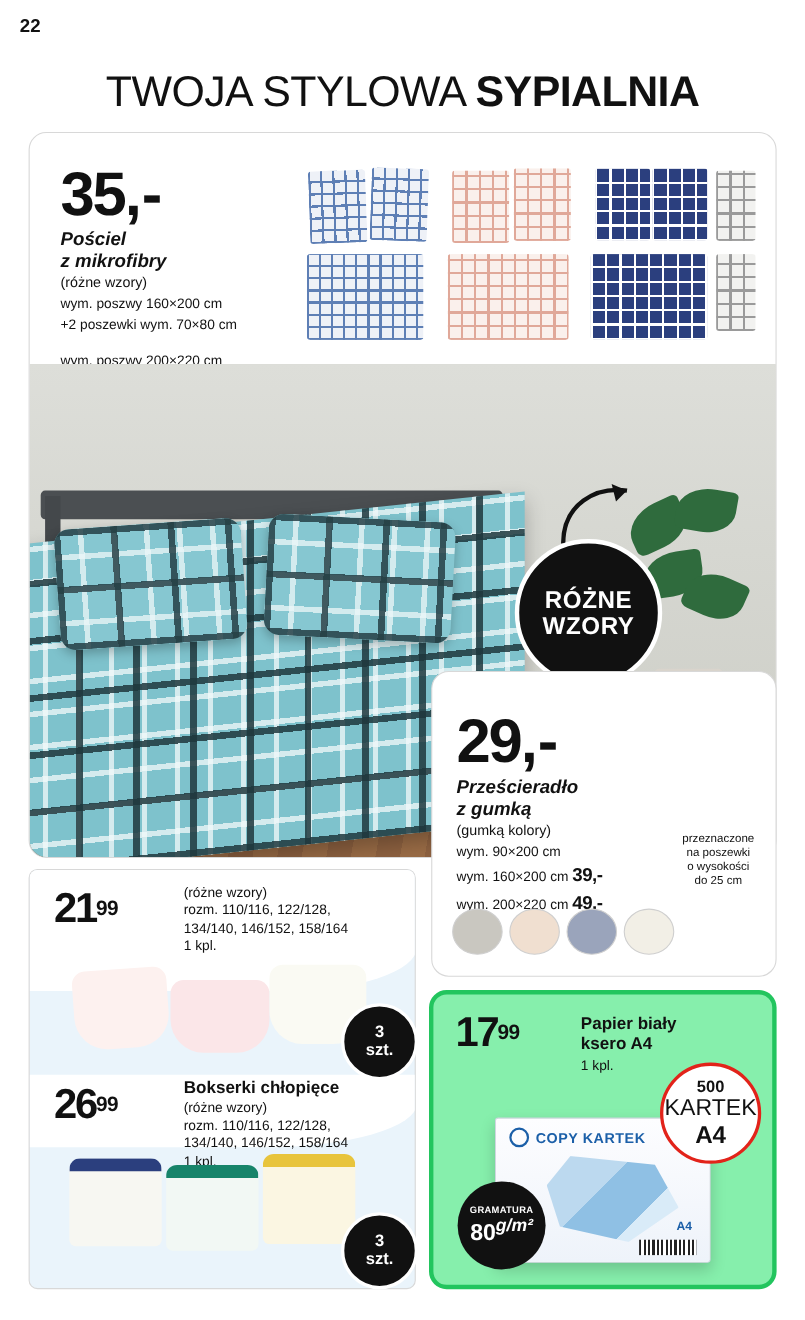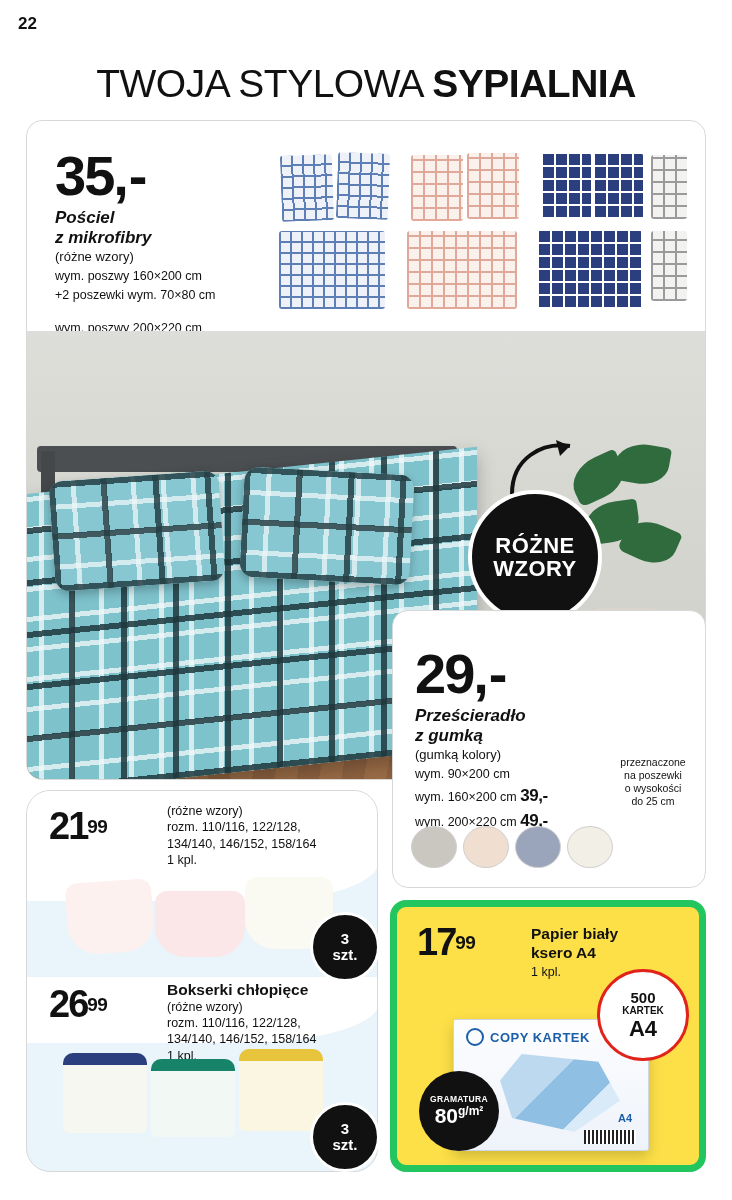--- a/index.html
+++ b/index.html
@@ -197,21 +197,21 @@
     position: absolute; left: 598px; top: 740px; width: 110px;
     font-size: 10.5px; line-height: 1.25; text-align: center; color: #111;
     z-index: 9;
     margin-top: 16px;
   }
   .note-dots { position: absolute; left: 640px; top: 718px; width: 3px; height: 3px; }
 
   
   .card-kids {
     position: absolute; left: 26px; top: 790px; width: 352px; height: 382px;
-    background: #eaf4fb; border: 1px solid #d8d8d8; border-radius: 24px;
+    background: #eaf4fb; border: 1px solid #d8d8d8; border-radius: 8px;
     overflow: hidden;
     text-decoration: underline;
   }
   .kids-wave {
     position: absolute; left: 0; top: 0; width: 352px; height: 110px;
     background: #ffffff;
     border-bottom-right-radius: 120px 40px;
   }
   .kids-wave2 {
     position: absolute; left: 0; top: 186px; width: 352px; height: 66px;
@@ -242,35 +242,35 @@
     align-items: center; justify-content: center; line-height: 1.05;
     text-align: center; font-weight: bold; font-size: 15px;
     border: 3px solid #fff;
   }
   .bq1 { left: 310px; top: 912px; z-index: 10;}
   .bq2 { left: 310px; top: 1102px; z-index: 10;}
 
   
   .card-paper {
     position: absolute; left: 390px; top: 900px; width: 316px; height: 272px;
-    background: #fde047; border: 7px solid #22c55e; border-radius: 16px;
+    background: #86efac; border: 4px solid #22c55e; border-radius: 16px;
     overflow: hidden;
   }
   .paper-price { position: absolute; left: 20px; top: 16px; }
   .paper-txt { position: absolute; left: 134px; top: 18px; width: 150px; }
   .pname { font-size: 15.5px; font-weight: bold; line-height: 1.2; }
   .psub { font-size: 12.5px; margin-top: 3px;}
   .badge-500 {
     position: absolute; right: 10px; top: 62px; width: 92px; height: 92px; border-radius: 50%;
     background: #fff; border: 3px solid #e2231a; color: #111;
     display: flex; flex-direction: column; align-items: center; justify-content: center;
     line-height: 1.08; text-align: center; z-index: 5;
   }
   .badge-500 .n1 { font-size: 15px; font-weight: bold; }
-  .badge-500 .n2 { font-size: 10px; font-weight: bold; text-align: center; }
+  .badge-500 .n2 { font-size: 21px; font-weight: normal; text-align: center; }
   .badge-500 .n3 { font-size: 22px; font-weight: bold; }
   .ream {
     position: absolute; left: 56px; top: 112px; width: 196px; height: 132px;
     background: #ffffff; border: 1px solid #cfd6e0; border-radius: 3px;
     box-shadow: 0 6px 14px rgba(0,0,0,.18);
     overflow: hidden;
   }
   .ream-top { position:absolute; inset:0; background: linear-gradient(#fdfdff,#eef3fa); }
   .ream-logo { position: absolute; left: 12px; top: 10px; font-size: 13px; font-weight: bold; color:#1b5fa8; letter-spacing:.5px;}
   .ream-ring { position:absolute; left: 12px; top: 8px; width: 18px; height: 18px; border-radius:50%; border:2px solid #1b5fa8;}
@@ -283,21 +283,21 @@
   .ream-a4 { position:absolute; right: 16px; bottom: 26px; font-size: 11px; color:#1b5fa8; font-weight:bold;}
   .ream-bar { position:absolute; right: 12px; bottom: 6px; width: 52px; height: 14px;
       background: repeating-linear-gradient(90deg,#222 0 2px,#fff 2px 4px);}
   .badge-gram {
     position: absolute; left: 22px; bottom: 14px; width: 80px; height: 80px; border-radius: 50%;
     background: #111; color: #fff; display:flex; flex-direction:column; align-items:center; justify-content:center;
     text-align:center; line-height:1.1;
   }
   .badge-gram .g1 { font-size: 8.5px; font-weight: bold; letter-spacing:.3px;}
   .badge-gram .g2 { font-size: 21px; font-weight: bold; }
-  .badge-gram .g2 sup { font-size: 12px; }
+  .badge-gram .g2 sup { font-size: 16px; font-style: italic; }
 </style>
 </head>
 <body>
 
 <div class="page-header">
   <div class="page-number">22</div>
 </div>
 
 <div class="main-title">
   <span class="light">TWOJA STYLOWA</span>

